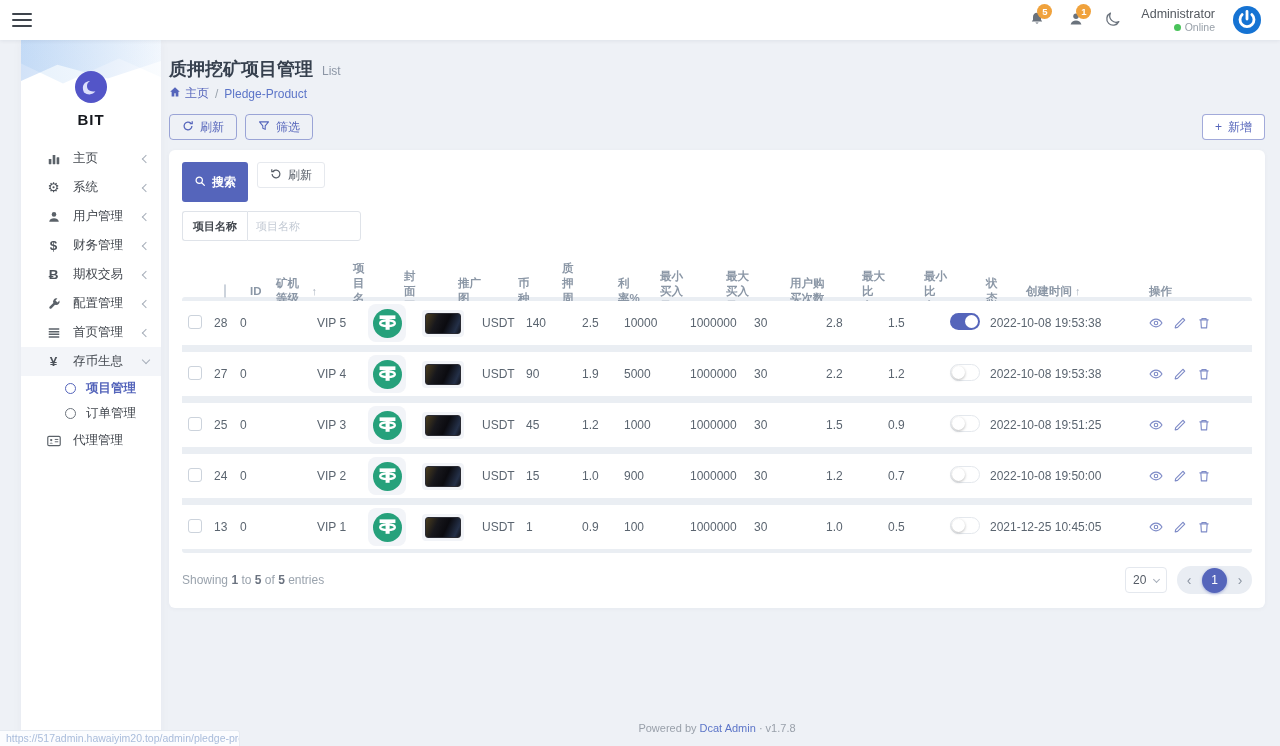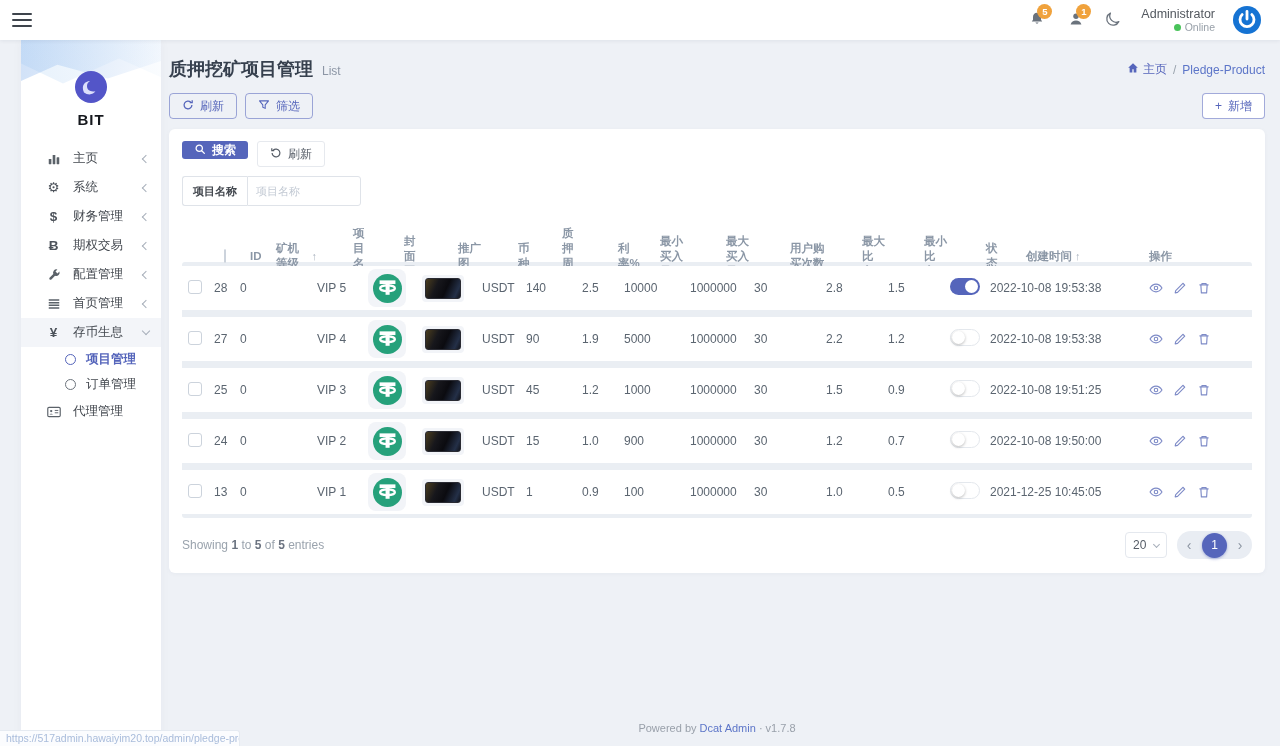--- a/index.html
+++ b/index.html
@@ -50,38 +50,38 @@
   .chev.left { transform:rotate(135deg); }
   .chev.down { transform:rotate(45deg); margin-top:-3px; }
   .submenu { }
   .sub-item { height:25px; display:flex; align-items:center; padding-left:44px; gap:10px; font-size:12.5px; color:#42474e; cursor:pointer; }
   .sub-ring { width:11px; height:11px; border:1.5px solid #6d747d; border-radius:50%; flex:none; }
   .sub-item.active { color:var(--primary); font-weight:600; }
   .sub-item.active .sub-ring { border-color:var(--primary); }
 
   
   .content { flex:1; min-width:0; padding:0 15px 0 8px; display:flex; flex-direction:column; }
-  .page-head { display:flex; align-items:flex-start; justify-content:space-between; margin-top:17px; padding:0 0 0 0; }
+  .page-head { display:flex; align-items:flex-start; justify-content:space-between; margin-top:17px; padding:0 0 0 0;flex-direction:column; }
   .titles { display:flex; align-items:baseline; gap:9px; padding-left:0; }
   .page-title { font-size:18px; font-weight:700; color:#36404e; }
   .page-sub { font-size:12px; color:#8c96a5; }
   .breadcrumb { display:flex; align-items:center; gap:6px; font-size:12px; color:#9aa3ad; margin-top:4px; }
   .breadcrumb a { color:var(--primary); text-decoration:none; display:flex; align-items:center; gap:4px; cursor:pointer; }
   .bc-home svg { width:12px; height:12px; }
   .bc-cur { color:#5c75c8; }
 
   .toolbar-row { display:flex; align-items:center; margin-top:12px; gap:8px; }
   .btn-outline { height:26px; display:inline-flex; align-items:center; gap:6px; padding:0 12px; font-size:12px;
                  color:var(--primary); background:transparent; border:1px solid rgba(85,101,187,.55); border-radius:4px; cursor:pointer; }
   .btn-outline svg { width:12px; height:12px; }
   .btn-add { margin-left:auto; background:#fff; }
 
   .card { background:#fff; border-radius:6px; margin-top:10px; padding:12px 13px 14px; box-shadow:0 1px 5px rgba(30,40,80,.04); }
   .search-row { display:flex; gap:9px; }
-  .btn-solid { height:18px; display:inline-flex; align-items:center; gap:6px; padding:0 12px; font-size:12px; font-weight:600;
+  .btn-solid { height:40px; display:inline-flex; align-items:center; gap:6px; padding:0 12px; font-size:12px; font-weight:600;
                color:#fff; background:var(--primary); border:none; border-radius:3px; cursor:pointer; }
   .btn-solid svg { width:12px; height:12px; }
   .btn-plain { height:26px; display:inline-flex; align-items:center; gap:6px; padding:0 12px; font-size:12px;
                color:#555c66; background:#fff; border:1px solid #e6e9ee; border-radius:3px; cursor:pointer; }
   .btn-plain svg { width:12px; height:12px; transform:scaleX(-1); }
   .filter-row { margin-top:9px; display:flex; }
   .ig-label { height:30px; display:flex; align-items:center; padding:0 10px; border:1px solid #dfe3e9; border-right:none;
               border-radius:3px 0 0 3px; font-size:11px; font-weight:700; color:#42474e; background:#fff; }
   .ig-input { height:30px; width:114px; border:1px solid #dfe3e9; border-radius:0 3px 3px 0; font-size:11px; padding:0 8px; color:#454b54; outline:none; }
   .ig-input::placeholder { color:#c3cad4; }
@@ -215,20 +215,30 @@
           </div>
           <div class="menu-item">
             <span class="m-ic">
               <span class="txticon">⚙</span>
             </span>
             <span>系统</span>
             <span class="chev left"></span>
           </div>
           <div class="menu-item">
             <span class="m-ic">
+              <svg viewBox="0 0 16 16">
+                <circle cx="8" cy="5" r="2.6" fill="currentColor"></circle>
+                <path d="M2.5 13.5c.6-3 2.8-4 5.5-4s4.9 1 5.5 4z" fill="currentColor"></path>
+              </svg>
+            </span>
+            <span>用户管理</span>
+            <span class="chev left"></span>
+          </div>
+          <div class="menu-item">
+            <span class="m-ic">
               <span class="txticon">$</span>
             </span>
             <span>财务管理</span>
             <span class="chev left"></span>
           </div>
           <div class="menu-item">
             <span class="m-ic">
               <span class="txticon">Ƀ</span>
             </span>
             <span>期权交易</span>

